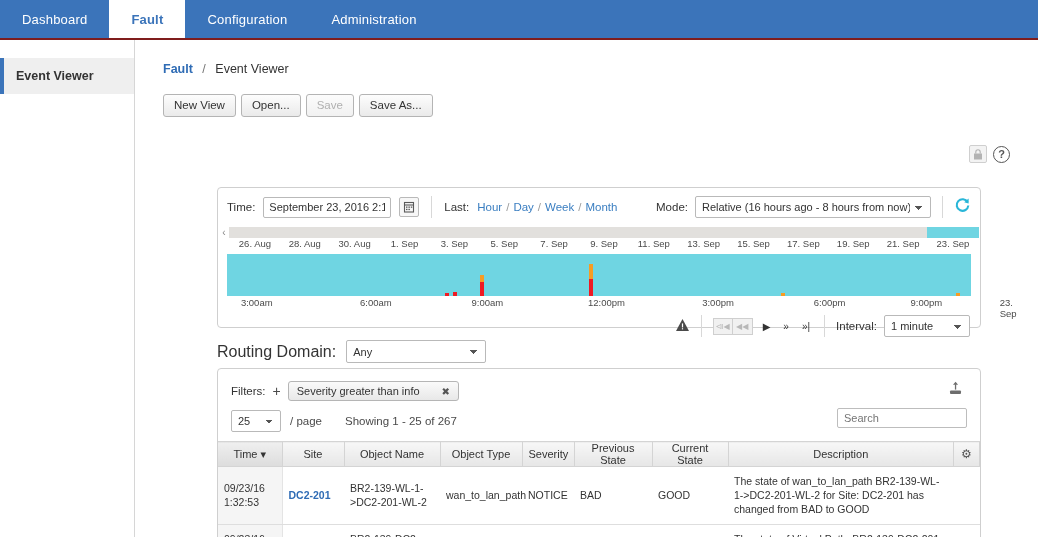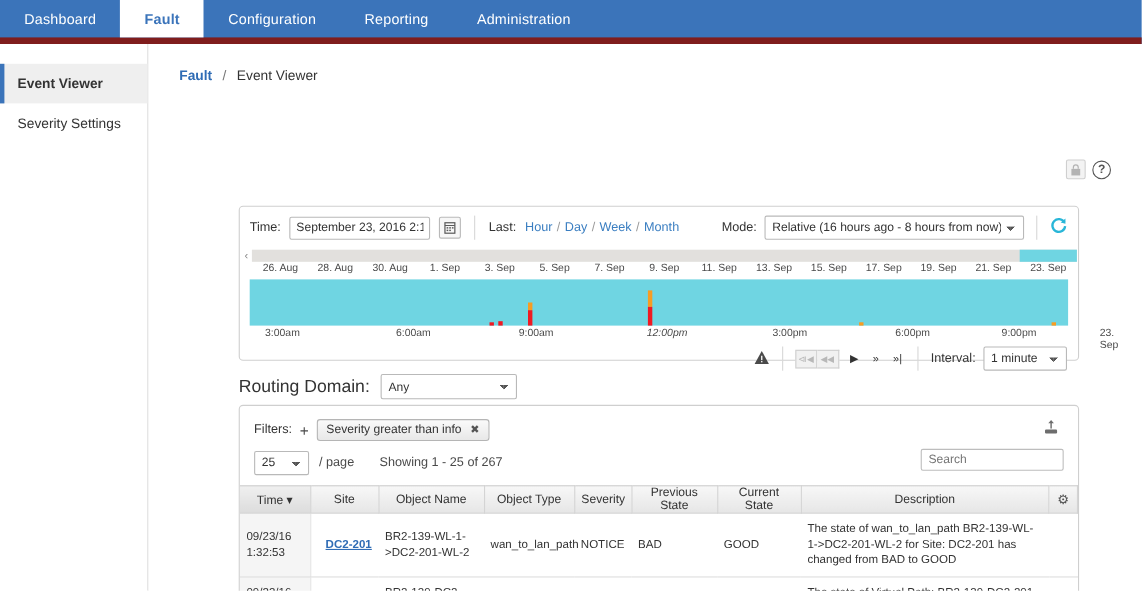--- a/index.html
+++ b/index.html
@@ -11,21 +11,21 @@
     font-family: "Liberation Sans", sans-serif;
     font-size: 12px;
     color: #333;
   }
   .app { width: 1038px; height: 537px; position: relative; background:#fff; }
 
   
   .topnav {
     height: 40px; background: #3b74ba;
     display: flex; align-items: stretch;
-    border-bottom: 6px solid #7f1d1d;
+    border-bottom: 2px solid #7f1d1d;
   }
   .topnav .tab {
     display: flex; align-items: center; justify-content: center;
     padding: 0 22px;
     color: #ffffff; font-size: 13px;
     letter-spacing: .2px;
     cursor: pointer; white-space: nowrap;
   }
   .topnav .tab.active {
     background: #ffffff; color: #3b74ba; font-weight: 600;
@@ -151,21 +151,21 @@
     position:absolute; left: 82px; top: 328px; width: 764px;
     border:1px solid #cfcfcf; border-radius:4px; background:#fff;
     height: 208px; overflow:hidden;
   }
   .filters-row { display:flex; align-items:center; gap:7px; padding: 12px 0 0 13px; }
   .plus-ic { color:#4a4a4a; font-size: 14px; cursor:pointer; line-height:1; }
   .chip {
     background: linear-gradient(#fafafa,#e8e8e8);
     border:1px solid #b5b5b5; border-radius:3px;
     font-size:11px; padding: 3px 8px; color:#333;
-    display:flex; align-items:center; gap:8px; cursor:pointer;
+    display:flex; align-items:center; gap:22px; cursor:pointer;
   }
   .chip .x { color:#555; font-size:10px; }
   .export-ic { position:absolute; right: 16px; top: 12px; cursor:pointer; }
 
   .page-row { display:flex; align-items:center; gap: 9px; padding: 9px 0 9px 13px; position:relative; }
   .sel-sm { width: 50px; height: 22px; }
   .showing { font-size: 11.5px; color:#4a4a4a; }
   .search-box {
     position:absolute; right: 13px; top: 7px;
     width: 130px; height: 20px; border:1px solid #bdbdbd; border-radius:2px;
@@ -182,61 +182,63 @@
   }
   table.evt th:first-child { border-left:none;text-align:center; }
   table.evt th.thtime { background: linear-gradient(#efefef,#dcdcdc); }
   table.evt td {
     border-bottom: 1px solid #dedede;
     font-size: 10.5px; color:#333;
     padding: 7px 6px; vertical-align: middle;
     line-height: 1.35;
   }
   table.evt td.c-time { background:#f5f5f5; border-right:1px solid #e4e4e4; font-size:10.5px; }
-  table.evt td.c-site { color:#2f6cb5; font-weight:bold; text-align:right;text-decoration:underline; }
+  table.evt td.c-site { color:#2f6cb5; font-weight:bold; text-align:left; }
   .gear-ic { color:#555; font-size: 12px; }
 </style>
 </head>
 <body>
 
 <div class="app">
 
   <div class="topnav">
     <div class="tab">
         <span>Dashboard</span>
       </div>
     <div class="tab active">
         <span>Fault</span>
       </div>
     <div class="tab">
         <span>Configuration</span>
       </div>
     <div class="tab">
-        <span>Reporting</span>
-      </div>
-    <div class="tab">
         <span>Administration</span>
       </div>
   </div>
 
   <div class="body-wrap">
 
     <div class="sidebar">
       <div class="side-item active"><span>Event Viewer</span></div>
-      <div class="side-item"><span>Severity Settings</span></div>
     </div>
 
     <div class="content">
 
       <div class="breadcrumb">
         <span class="crumb-link">Fault</span>
         <span class="sep">/</span>
         <span class="crumb-cur">Event Viewer</span>
       </div>
 
+      <div class="toolbar">
+        <button class="btn">New View</button>
+        <button class="btn">Open...</button>
+        <button class="btn disabled">Save</button>
+        <button class="btn">Save As...</button>
+      </div>
 
       <div class="toolbar-right">
         <div class="icon-sq">
           <svg width="10" height="11" viewBox="0 0 10 11" aria-hidden="true">
             <rect x="1" y="4.5" width="8" height="6" fill="#b3b3b3"></rect>
             <path d="M2.8 4.5 V3 a2.2 2.2 0 0 1 4.4 0 V4.5" fill="none" stroke="#b3b3b3" stroke-width="1.1"></path>
           </svg>
         </div>
         <div class="icon-help">?</div>
       </div>
@@ -327,21 +329,21 @@
               <div class="seg-o" style="height: 3px; background: rgb(247, 156, 35);"></div>
             </div>
             <div class="bar" style="left: 98%; display: flex; flex-direction: column; justify-content: flex-end;">
               <div class="seg-o" style="height: 3px; background: rgb(247, 156, 35);"></div>
             </div>
           </div>
         <div class="chart-ticks">
             <span style="left: 4%; transform: translateX(-50%);">3:00am</span>
             <span style="left: 20%; transform: translateX(-50%);">6:00am</span>
             <span style="left: 35%; transform: translateX(-50%);">9:00am</span>
-            <span style="left: 51%; transform: translateX(-50%); font-style: italic;">12:00pm</span>
+            <span style="left: 51%; transform: translateX(-50%);">12:00pm</span>
             <span style="left: 66%; transform: translateX(-50%);">3:00pm</span>
             <span style="left: 81%; transform: translateX(-50%);">6:00pm</span>
             <span style="left: 94%; transform: translateX(-50%);">9:00pm</span>
             <span style="left: 105%; transform: translateX(-50%);">23. Sep</span>
           </div>
 
         <div class="ctl-row">
           <div class="warn-tri">
             <svg width="15" height="14" viewBox="0 0 15 14" aria-hidden="true">
               <polygon points="7.5,1 14,13 1,13" fill="#4a4a4a"></polygon>
@@ -352,29 +354,29 @@
           <div class="vsep"></div>
           <div class="tbtn-group">
             <div class="tbtn">⧏◀</div>
             <div class="tbtn">◀◀</div>
           </div>
           <div class="pbtn">▶</div>
           <div class="pbtn">»</div>
           <div class="pbtn">»|</div>
           <div class="vsep"></div>
           <span class="lbl">Interval:</span>
-          <select class="sel" style="width:76px;">
+          <select class="sel" style="width:86px;">
             <option>1 minute</option>
           </select>
         </div>
       </div>
 
       <div class="routing-row">
         <span class="lbl">Routing Domain:</span>
-        <select class="sel" style="width:124px;height:23px;">
+        <select class="sel" style="width:140px;height:23px;">
           <option>Any</option>
         </select>
       </div>
 
       <div class="grid-panel">
 
         <div class="filters-row">
           <span class="lbl">Filters:</span>
           <span class="plus-ic">+</span>
           <div class="chip">

